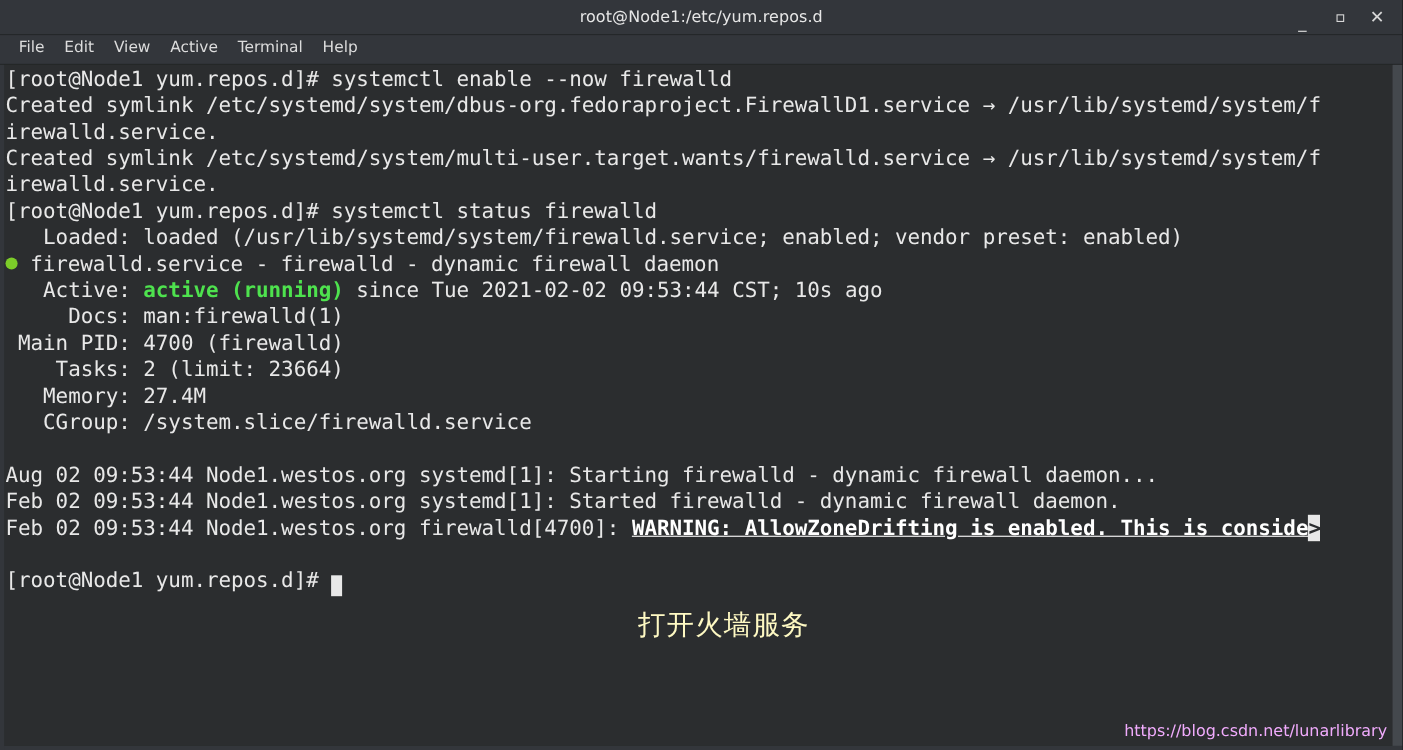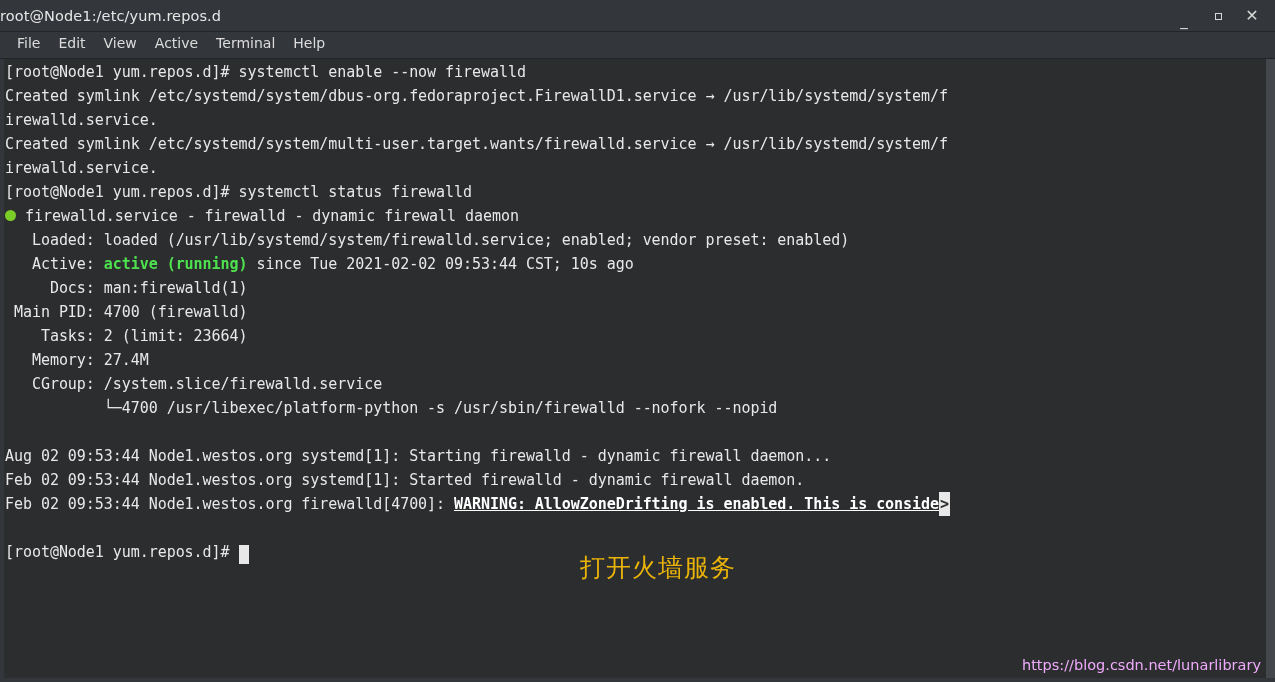--- a/index.html
+++ b/index.html
@@ -26,20 +26,21 @@
     height: 32px;
     background: #33363b;
     border-bottom: 1px solid #232629;
     display: flex;
     align-items: center;
     box-sizing: border-box;
   }
   .title-text {
     position: absolute;
     left: 0; right: 0;
+    text-align: center;
     color: #e6e6e6;
     font-size: 14.5px;
     font-family: "DejaVu Sans", sans-serif;
     letter-spacing: 0.1px;
     pointer-events: none;
   }
   .win-buttons {
     position: absolute;
     right: 6px;
     top: 0;
@@ -123,21 +124,21 @@
     position: absolute;
     top: 0;
     left: 0;
     width: 9px;
     height: 619px;
     background: #44484d;
   }
 
   .line {
     font-family: "DejaVu Sans Mono", monospace;
-    font-size: 15px;
+    font-size: 19px;
     line-height: 24px;
     color: #e8e8e8;
     white-space: pre;
     height: 24px;
     padding-left: 1px;
     letter-spacing: -0.05px;
   }
   .green-bold { color: #4ee24e; font-weight: bold; }
   .bold-white { color: #ffffff; font-weight: bold; text-decoration: underline; }
   .dot {
@@ -166,21 +167,21 @@
     font-weight: bold;
     width: 11px;
     text-align: center;
   }
 
   
   .annotation {
     position: absolute;
     left: 580px;
     top: 551px;
-    color: #eab308;
+    color: #fef9c3;
     font-family: "DejaVu Sans", sans-serif;
     font-size: 25px;
     font-weight: 500;
     letter-spacing: 1px;
     white-space: nowrap;
   }
 
   
   .watermark {
     position: absolute;
@@ -224,32 +225,31 @@
   <div class="term-wrap">
     <div class="term">
 
       <div class="line">[root@Node1 yum.repos.d]# systemctl enable --now firewalld</div>
       <div class="line">Created symlink /etc/systemd/system/dbus-org.fedoraproject.FirewallD1.service → /usr/lib/systemd/system/f</div>
       <div class="line">irewalld.service.</div>
       <div class="line">Created symlink /etc/systemd/system/multi-user.target.wants/firewalld.service → /usr/lib/systemd/system/f</div>
       <div class="line">irewalld.service.</div>
       <div class="line">[root@Node1 yum.repos.d]# systemctl status firewalld</div>
 
+      <div class="line">   Loaded: loaded (/usr/lib/systemd/system/firewalld.service; enabled; vendor preset: enabled)</div>
+
       <div class="line"><span class="dot"></span><span> firewalld.service - firewalld - dynamic firewall daemon</span></div>
-
-      <div class="line">   Loaded: loaded (/usr/lib/systemd/system/firewalld.service; enabled; vendor preset: enabled)</div>
 
       <div class="line"><span>   Active: </span><span class="green-bold">active (running)</span><span> since Tue 2021-02-02 09:53:44 CST; 10s ago</span></div>
 
       <div class="line">     Docs: man:firewalld(1)</div>
       <div class="line"> Main PID: 4700 (firewalld)</div>
       <div class="line">    Tasks: 2 (limit: 23664)</div>
       <div class="line">   Memory: 27.4M</div>
       <div class="line">   CGroup: /system.slice/firewalld.service</div>
-      <div class="line">           └─4700 /usr/libexec/platform-python -s /usr/sbin/firewalld --nofork --nopid</div>
       <div class="line"></div>
       <div class="line">Aug 02 09:53:44 Node1.westos.org systemd[1]: Starting firewalld - dynamic firewall daemon...</div>
       <div class="line">Feb 02 09:53:44 Node1.westos.org systemd[1]: Started firewalld - dynamic firewall daemon.</div>
 
       <div class="line"><span>Feb 02 09:53:44 Node1.westos.org firewalld[4700]: </span><span class="bold-white">WARNING: AllowZoneDrifting is enabled. This is conside</span><span class="more-marker">&gt;</span></div>
 
       <div class="line"></div>
 
       <div class="line"><span>[root@Node1 yum.repos.d]# </span><span class="cursor"></span></div>
 

